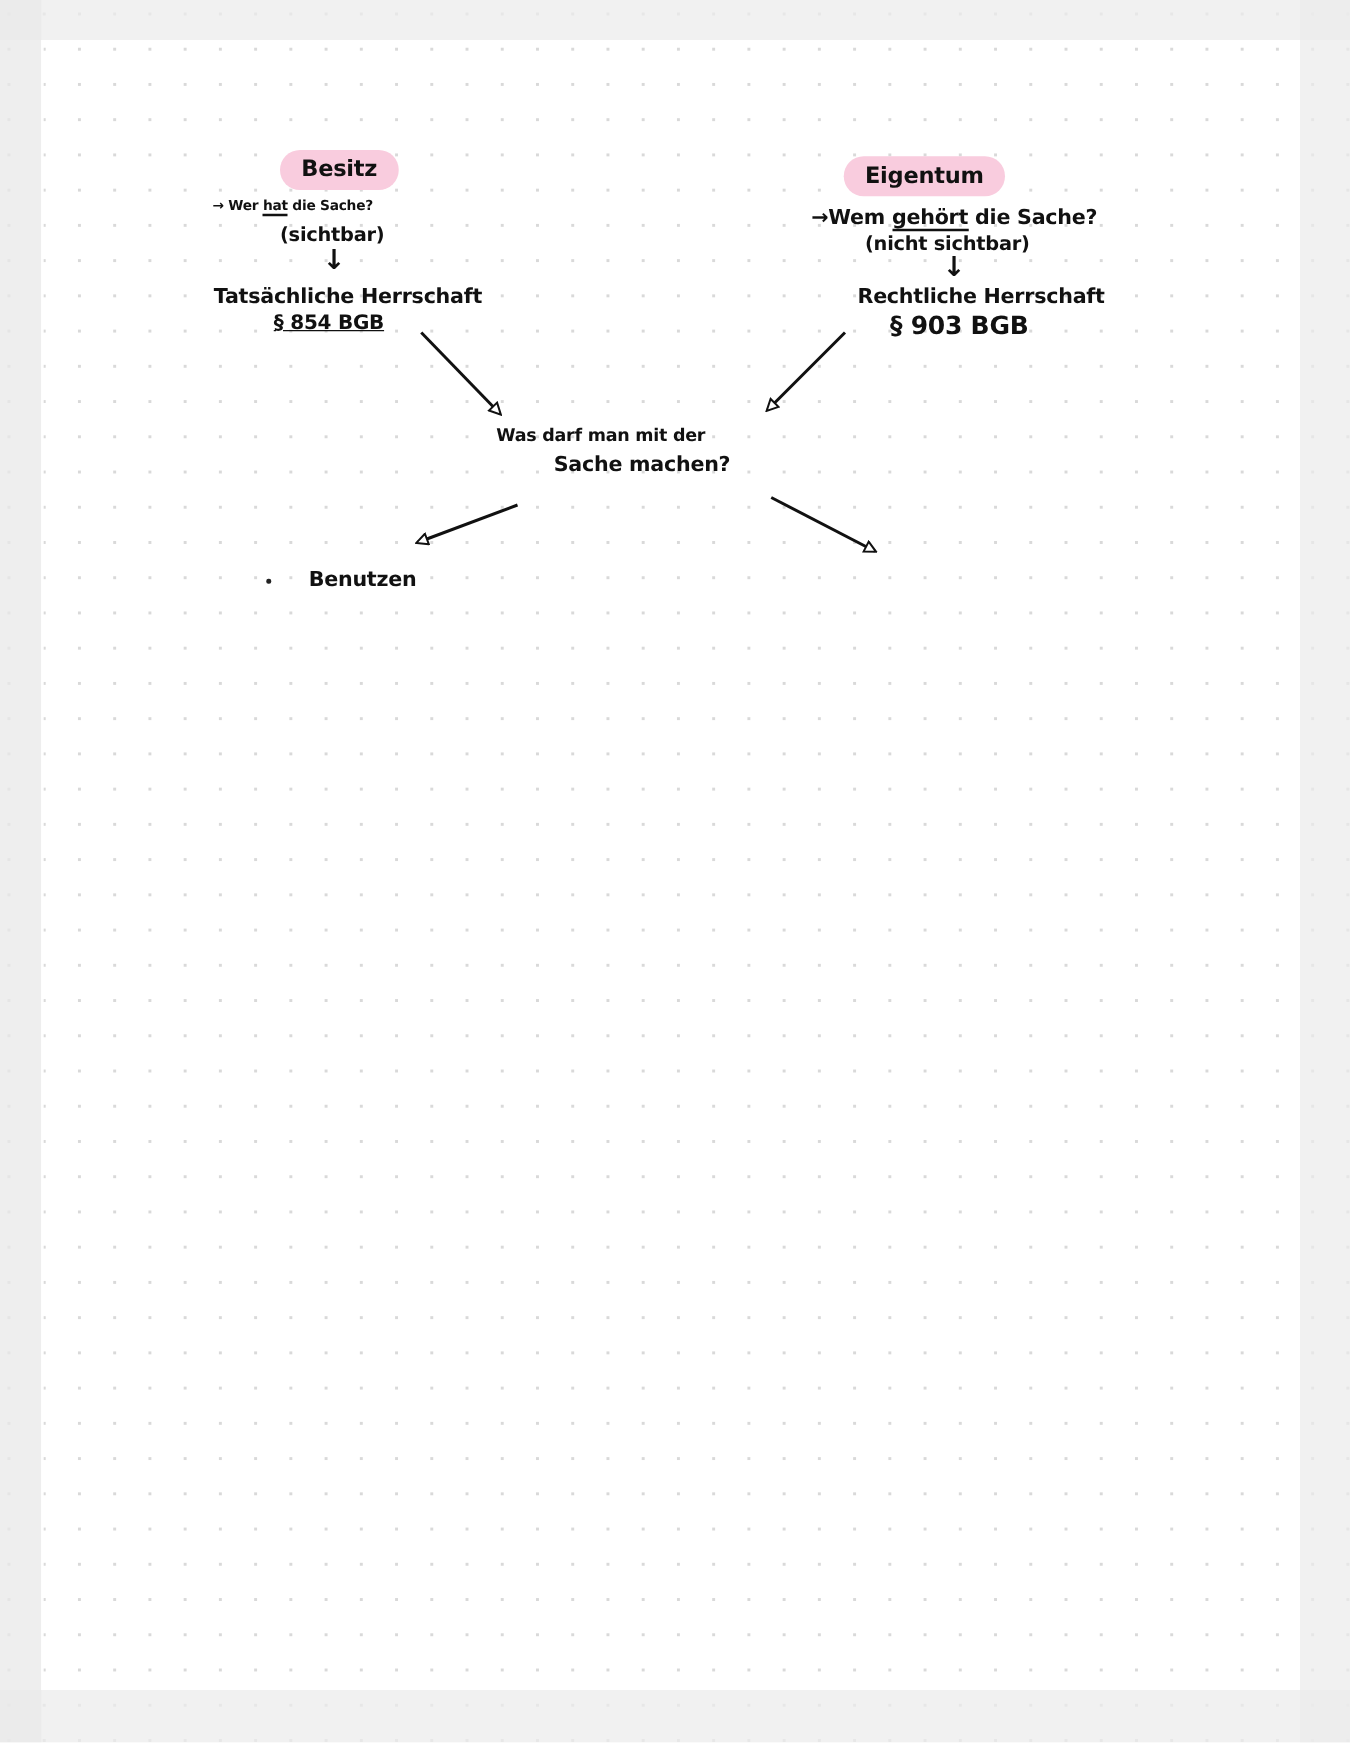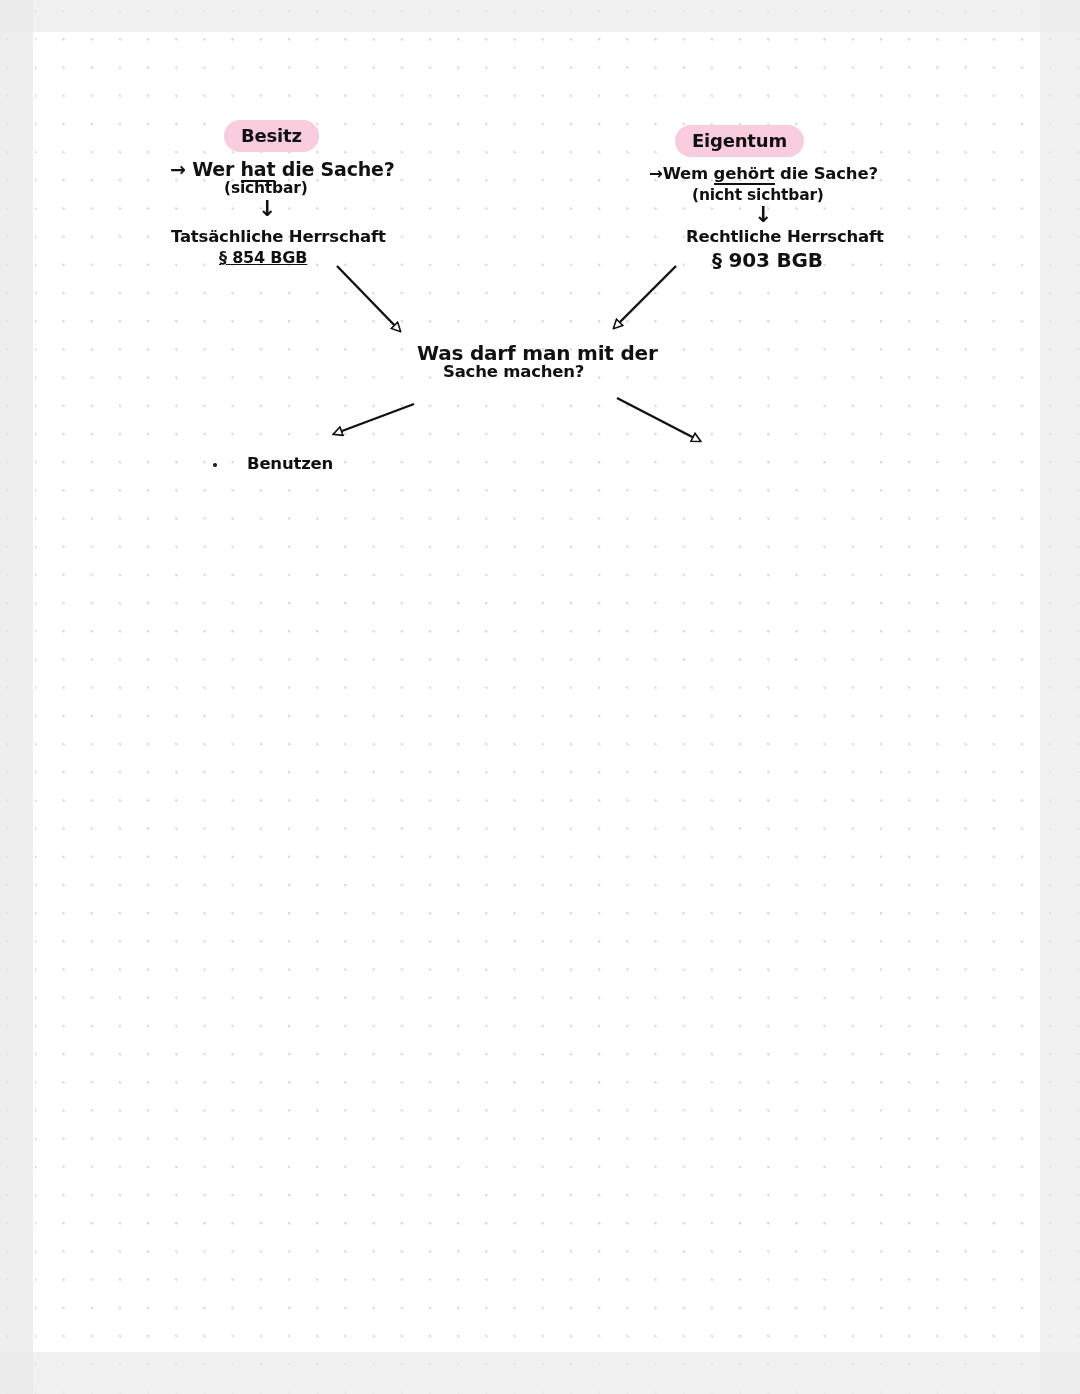--- a/index.html
+++ b/index.html
@@ -122,21 +122,21 @@
   .txt {
     position: absolute;
     color: #111;
     font-weight: 700;
     white-space: nowrap;
   }
 
   #besitz-q {
     left: 170px;
     top: 158px;
-    font-size: 19px;
+    font-size: 11px;
   }
   #besitz-q2 {
     left: 224px;
     top: 179px;
     font-size: 15.5px;
   }
   #besitz-down {
     left: 258px;
     top: 198px;
     font-size: 22px;
@@ -176,23 +176,23 @@
     top: 227px;
     font-size: 16.5px;
   }
   #eigentum-par {
     left: 712px;
     top: 248px;
     font-size: 20px;
   }
 
   #center-q1 {
-    left: 417px;
+    left: 397px;
     top: 341px;
-    font-size: 20px;
+    font-size: 14px;
   }
   #center-q2 {
     left: 443px;
     top: 362px;
     font-size: 16.5px;
   }
 
   
   .bullet-list {
     position: absolute;

